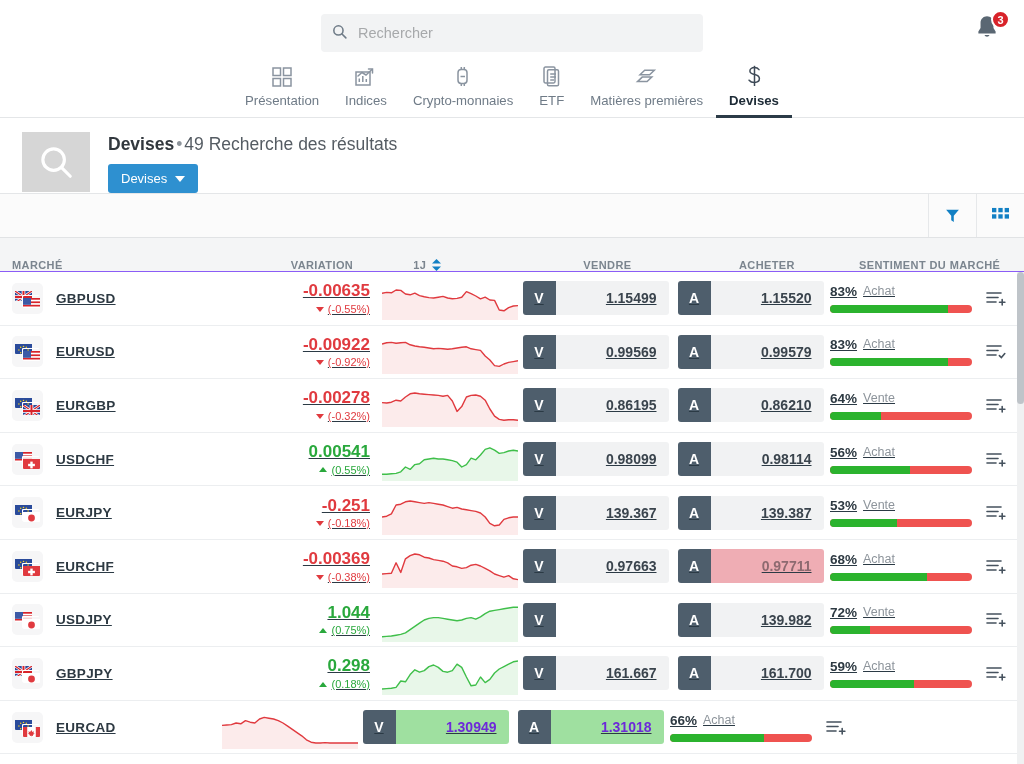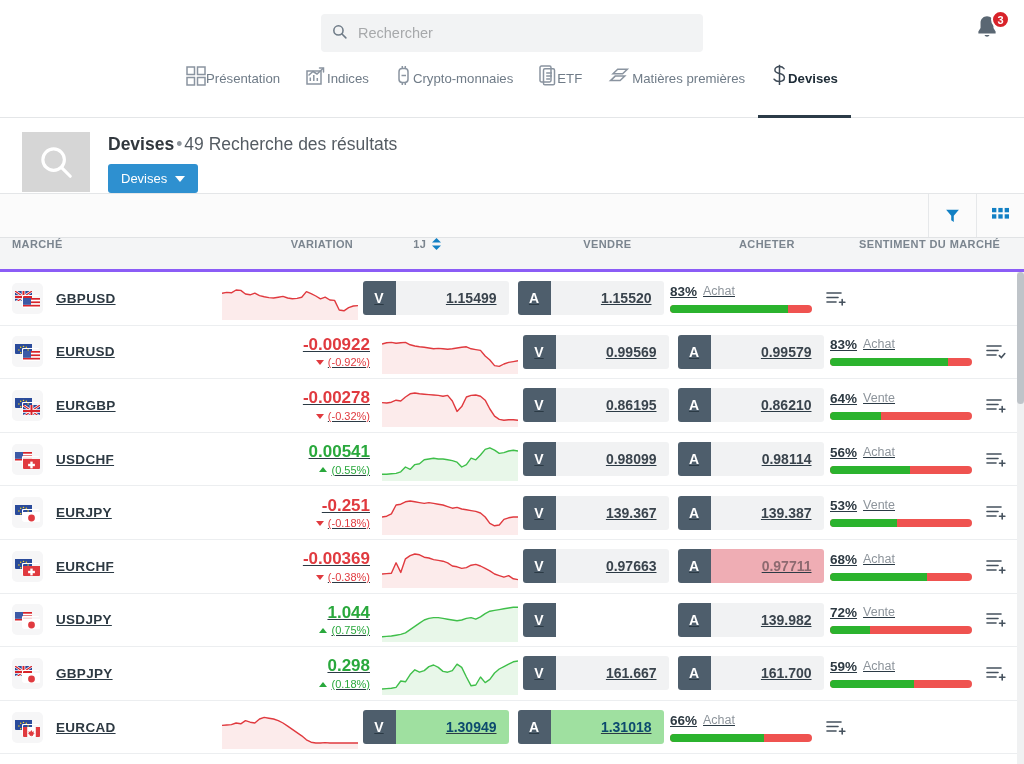--- a/index.html
+++ b/index.html
@@ -51,23 +51,23 @@
 
   
   .navbar {
     height: 52px;
     display: flex; align-items: flex-end; justify-content: center;
     gap: 0px;
     border-bottom: 1px solid #e4e6e8;
     background: #fff;
   }
   .nav-item {
-    display: flex; 
+    display: flex; flex-direction: column;
     align-items: center; justify-content: flex-end;
-    padding: 0 13px 23px 13px;
+    padding: 0 13px 7px 13px;
     cursor: pointer;
     border-bottom: 3px solid transparent;
     position: relative;
     top: 1px;
   }
   .nav-item .nav-ico {
     height: 21px; margin-bottom: 6px;
     display: flex; align-items: flex-end;
     color: #8a94a0;
   }
@@ -130,22 +130,22 @@
     display: flex; align-items: center; justify-content: center;
     border-left: 1px solid #e6e8ea;
     cursor: pointer;
     color: #1280c4;
   }
 
   
   .thead {
     height: 34px;
     background: #f4f5f6;
-    border-bottom: 3px solid #8b5cf6;
-    display: flex; align-items: flex-start;
+    border-bottom: 1px solid #8b5cf6;
+    display: flex; align-items: flex-end;
     font-size: 11px; letter-spacing: 0.4px;
     color: #7b858f;
     font-weight: bold;
     gap: 20px;
   }
   .th { display: flex; align-items: center; }
   .sort-ico { margin-left: 6px; display: inline-flex; flex-direction: column; gap: 1px; }
 
   
   .c-market   { width: 218px; padding-left: 12px; }
@@ -216,21 +216,21 @@
     font-size: 14px; font-weight: bold;
     display: flex; align-items: center; justify-content: center;
     flex: 0 0 auto;
   }
   .pb-val {
     flex: 1; background: #f1f2f3;
     display: flex; align-items: center; justify-content: flex-end;
     padding-right: 12px;
     font-size: 14px; font-weight: bold; color: #3a444d;
   }
-  .pb-val.flash-up   { background: #9fe0a0; color: #0c4a6e; }
+  .pb-val.flash-up   { background: #9fe0a0; color: #6d28d9; }
   .pb-val.flash-down { background: #efadb4; color: #8d6a70; }
 
   
   .sent-wrap { width: 142px; }
   .sent-top { display: flex; align-items: flex-start; gap: 6px; margin-bottom: 6px; }
   .sent-pct { font-size: 13.5px; font-weight: bold; color: #2d3942; }
   .sent-lbl { font-size: 12.5px; color: #8d949b; }
   .sent-bar {
     height: 8px; border-radius: 4px; overflow: hidden;
     display: flex; background: #ef5350;
@@ -419,20 +419,29 @@
                   <rect y="3.4" width="17" height="1.7"></rect>
                   <rect y="6.8" width="17" height="1.7"></rect>
                   <rect y="10.2" width="17" height="1.7"></rect>
                 </g>
       <rect width="8" height="6.8" fill="#3c5aa6"></rect>
               </svg></span>
       </div>
       <span class="sym">GBPUSD</span>
     </div>
 
+    <div class="cell c-change">
+      <div class="chg-wrap">
+        <div class="chg-main down">-0.00635</div>
+        <div class="chg-sub down">
+          <span class="tri-dn"></span>
+          <span>(-0.55%)</span>
+        </div>
+      </div>
+    </div>
 
     <div class="cell" style="width:140px;padding-left:4px">
       <svg class="spark" viewBox="0 0 136 44">
         <path d="M0.00,17.20 L4.69,16.40 L9.38,16.80 L14.07,14.00 L18.76,14.40 L23.45,18.00 L28.14,18.80 L32.83,17.20 L37.52,19.60 L42.21,20.80 L46.90,21.60 L51.59,22.00 L56.28,21.20 L60.97,20.40 L65.66,22.00 L70.34,22.80 L75.03,22.40 L79.72,21.20 L84.41,15.60 L89.10,17.60 L93.79,20.00 L98.48,22.80 L103.17,21.20 L107.86,24.00 L112.55,24.40 L117.24,34.00 L121.93,34.80 L126.62,31.60 L131.31,30.00 L136.00,29.60 L136,44 L0,44 Z" fill="rgba(224,58,63,0.10)"></path>
         <path d="M0.00,17.20 L4.69,16.40 L9.38,16.80 L14.07,14.00 L18.76,14.40 L23.45,18.00 L28.14,18.80 L32.83,17.20 L37.52,19.60 L42.21,20.80 L46.90,21.60 L51.59,22.00 L56.28,21.20 L60.97,20.40 L65.66,22.00 L70.34,22.80 L75.03,22.40 L79.72,21.20 L84.41,15.60 L89.10,17.60 L93.79,20.00 L98.48,22.80 L103.17,21.20 L107.86,24.00 L112.55,24.40 L117.24,34.00 L121.93,34.80 L126.62,31.60 L131.31,30.00 L136.00,29.60" fill="none" stroke="#e03a3f" stroke-width="1.4" stroke-linejoin="round"></path>
       </svg>
     </div>
 
     <div class="cell" style="width:155px;justify-content:center">
       <div class="pricebtn">

